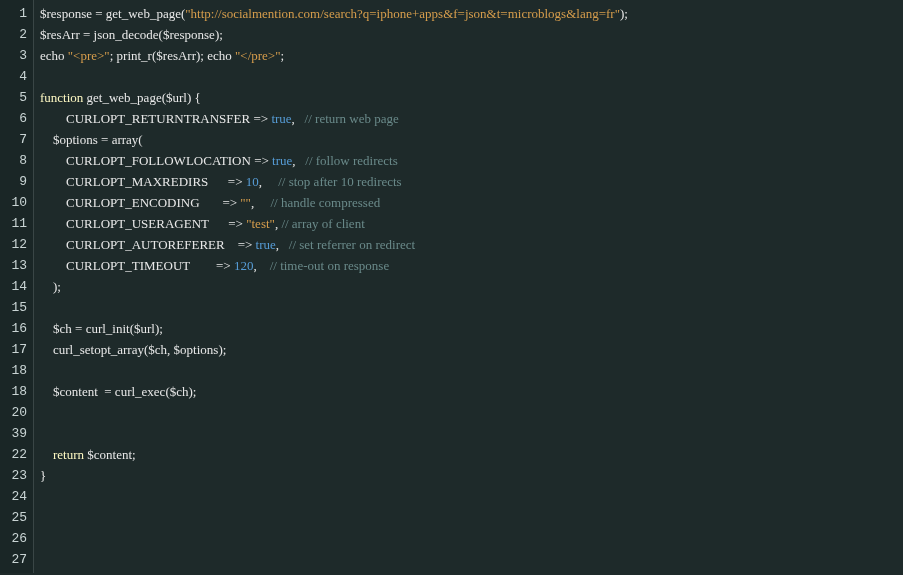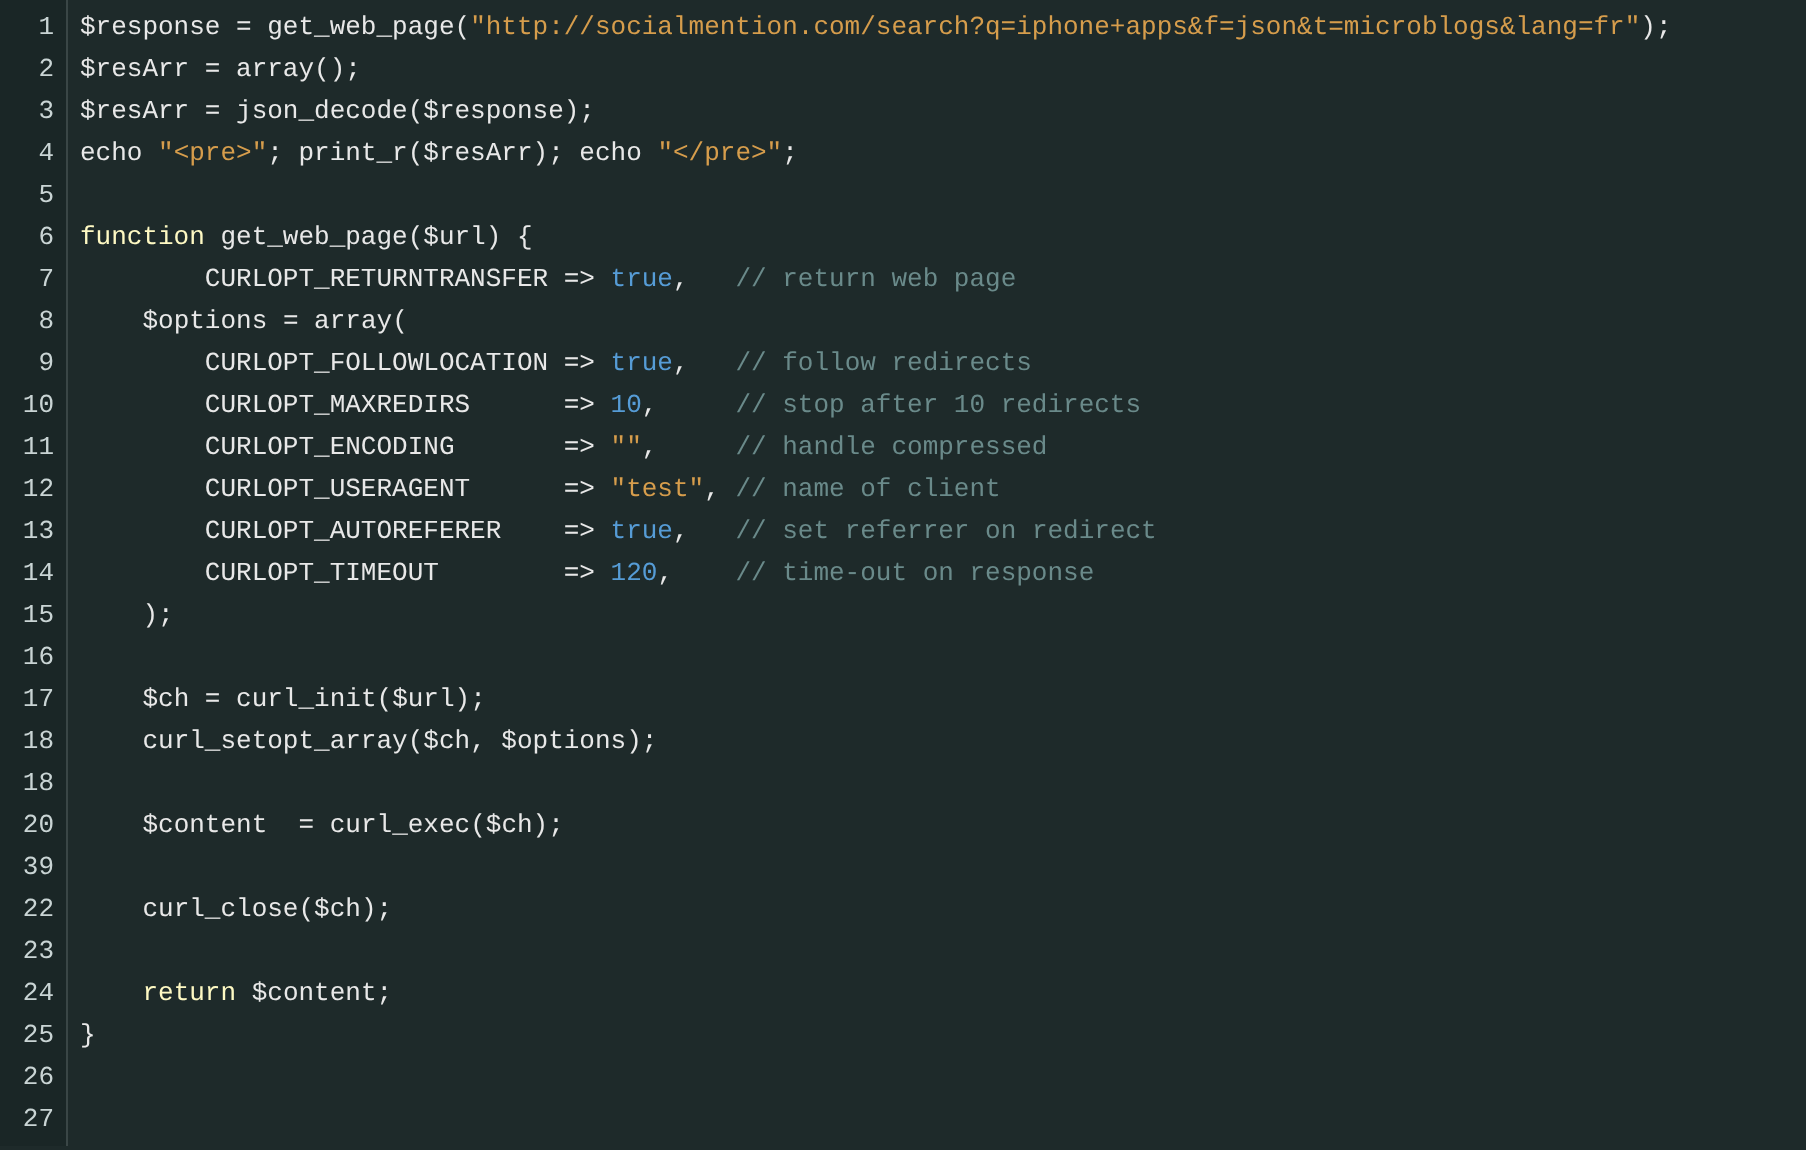--- a/index.html
+++ b/index.html
@@ -23,20 +23,21 @@
     border-right: 1px solid #3a4646;
     min-width: 34px;
   }
   .gutter-line {
     height: 21px;
   }
   .code {
     padding: 3px 0 3px 6px;
     flex: 1;
     background: #1e2a2a;
+    font-family: Liberation Serif, serif;
   }
   .code-line {
     height: 21px;
     white-space: pre;
     color: #e8e8e8;
   }
   .tok-var     { color: #e8e8e8; }
   .tok-op      { color: #e8e8e8; }
   .tok-punct   { color: #e8e8e8; }
   .tok-func    { color: #e8e8e8; }
@@ -75,38 +76,36 @@
       <div class="gutter-line">39</div>
       <div class="gutter-line">22</div>
       <div class="gutter-line">23</div>
       <div class="gutter-line">24</div>
       <div class="gutter-line">25</div>
       <div class="gutter-line">26</div>
       <div class="gutter-line">27</div>
     </div>
   <div class="code" id="code">
       <div class="code-line"><span class="tok-var">$response</span><span class="tok-op"> = </span><span class="tok-func">get_web_page</span><span class="tok-punct">(</span><span class="tok-str">"http://socialmention.com/search?q=iphone+apps&amp;f=json&amp;t=microblogs&amp;lang=fr"</span><span class="tok-punct">);</span></div>
-      <div class="code-line"><span class="tok-var">$resArr</span><span class="tok-op"> = </span><span class="tok-func">array</span><span class="tok-punct">();</span></div>
       <div class="code-line"><span class="tok-var">$resArr</span><span class="tok-op"> = </span><span class="tok-func">json_decode</span><span class="tok-punct">(</span><span class="tok-var">$response</span><span class="tok-punct">);</span></div>
       <div class="code-line"><span class="tok-func">echo </span><span class="tok-str">"&lt;pre&gt;"</span><span class="tok-punct">; </span><span class="tok-func">print_r</span><span class="tok-punct">(</span><span class="tok-var">$resArr</span><span class="tok-punct">); </span><span class="tok-func">echo </span><span class="tok-str">"&lt;/pre&gt;"</span><span class="tok-punct">;</span></div>
       <div class="code-line"></div>
       <div class="code-line"><span class="tok-kw">function</span><span class="tok-func"> get_web_page</span><span class="tok-punct">(</span><span class="tok-var">$url</span><span class="tok-punct">) {</span></div>
       <div class="code-line"><span class="tok-punct">        </span><span class="tok-const">CURLOPT_RETURNTRANSFER</span><span class="tok-op"> =&gt; </span><span class="tok-bool">true</span><span class="tok-punct">,   </span><span class="tok-comment">// return web page</span></div>
       <div class="code-line"><span class="tok-punct">    </span><span class="tok-var">$options</span><span class="tok-op"> = </span><span class="tok-func">array</span><span class="tok-punct">(</span></div>
       <div class="code-line"><span class="tok-punct">        </span><span class="tok-const">CURLOPT_FOLLOWLOCATION</span><span class="tok-op"> =&gt; </span><span class="tok-bool">true</span><span class="tok-punct">,   </span><span class="tok-comment">// follow redirects</span></div>
       <div class="code-line"><span class="tok-punct">        </span><span class="tok-const">CURLOPT_MAXREDIRS     </span><span class="tok-op"> =&gt; </span><span class="tok-num">10</span><span class="tok-punct">,     </span><span class="tok-comment">// stop after 10 redirects</span></div>
       <div class="code-line"><span class="tok-punct">        </span><span class="tok-const">CURLOPT_ENCODING      </span><span class="tok-op"> =&gt; </span><span class="tok-str">""</span><span class="tok-punct">,     </span><span class="tok-comment">// handle compressed</span></div>
-      <div class="code-line"><span class="tok-punct">        </span><span class="tok-const">CURLOPT_USERAGENT     </span><span class="tok-op"> =&gt; </span><span class="tok-str">"test"</span><span class="tok-punct">, </span><span class="tok-comment">// name of client</span></div>
+      <div class="code-line"><span class="tok-punct">        </span><span class="tok-const">CURLOPT_USERAGENT     </span><span class="tok-op"> =&gt; </span><span class="tok-str">"test"</span><span class="tok-punct">, </span><span class="tok-comment">// array of client</span></div>
       <div class="code-line"><span class="tok-punct">        </span><span class="tok-const">CURLOPT_AUTOREFERER   </span><span class="tok-op"> =&gt; </span><span class="tok-bool">true</span><span class="tok-punct">,   </span><span class="tok-comment">// set referrer on redirect</span></div>
       <div class="code-line"><span class="tok-punct">        </span><span class="tok-const">CURLOPT_TIMEOUT       </span><span class="tok-op"> =&gt; </span><span class="tok-num">120</span><span class="tok-punct">,    </span><span class="tok-comment">// time-out on response</span></div>
       <div class="code-line"><span class="tok-punct">    );</span></div>
       <div class="code-line"></div>
       <div class="code-line"><span class="tok-punct">    </span><span class="tok-var">$ch</span><span class="tok-op"> = </span><span class="tok-func">curl_init</span><span class="tok-punct">(</span><span class="tok-var">$url</span><span class="tok-punct">);</span></div>
       <div class="code-line"><span class="tok-punct">    </span><span class="tok-func">curl_setopt_array</span><span class="tok-punct">(</span><span class="tok-var">$ch</span><span class="tok-punct">, </span><span class="tok-var">$options</span><span class="tok-punct">);</span></div>
       <div class="code-line"></div>
       <div class="code-line"><span class="tok-punct">    </span><span class="tok-var">$content</span><span class="tok-op">  = </span><span class="tok-func">curl_exec</span><span class="tok-punct">(</span><span class="tok-var">$ch</span><span class="tok-punct">);</span></div>
       <div class="code-line"></div>
-      <div class="code-line"><span class="tok-punct">    </span><span class="tok-func">curl_close</span><span class="tok-punct">(</span><span class="tok-var">$ch</span><span class="tok-punct">);</span></div>
       <div class="code-line"></div>
       <div class="code-line"><span class="tok-punct">    </span><span class="tok-kw">return</span><span class="tok-punct"> </span><span class="tok-var">$content</span><span class="tok-punct">;</span></div>
       <div class="code-line"><span class="tok-punct">}</span></div>
     </div>
 </div>
 
 </body></html>

